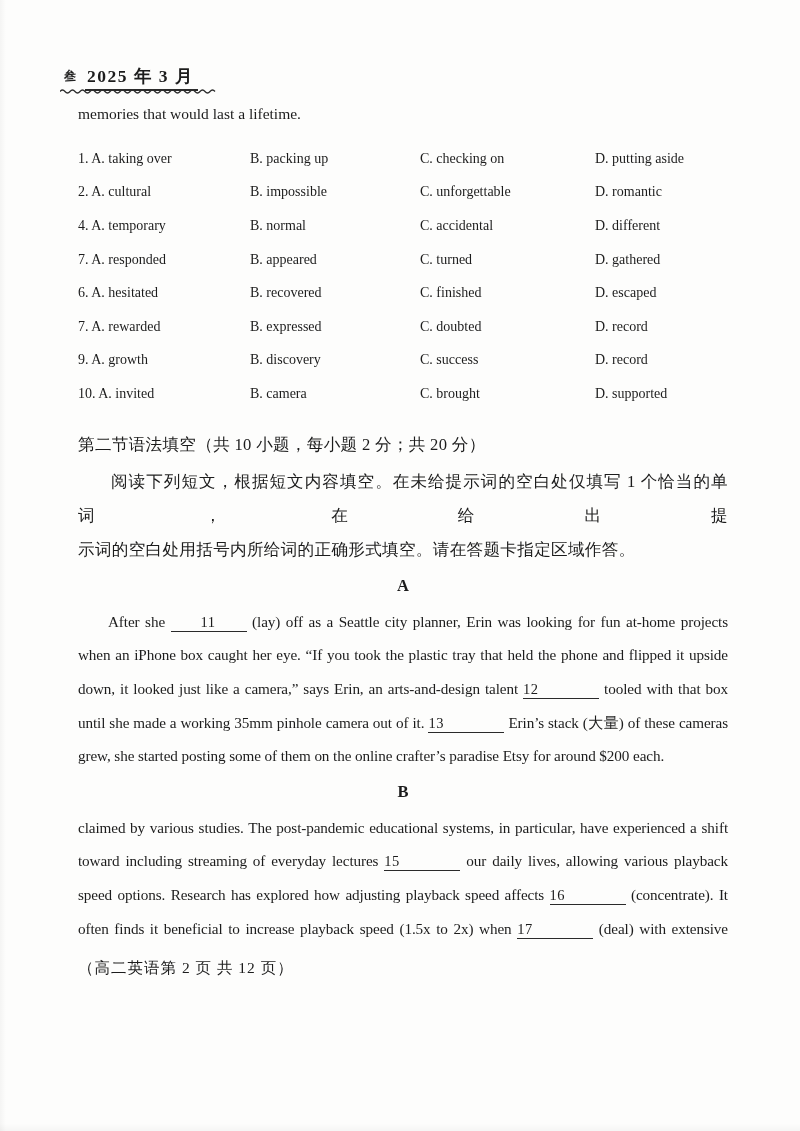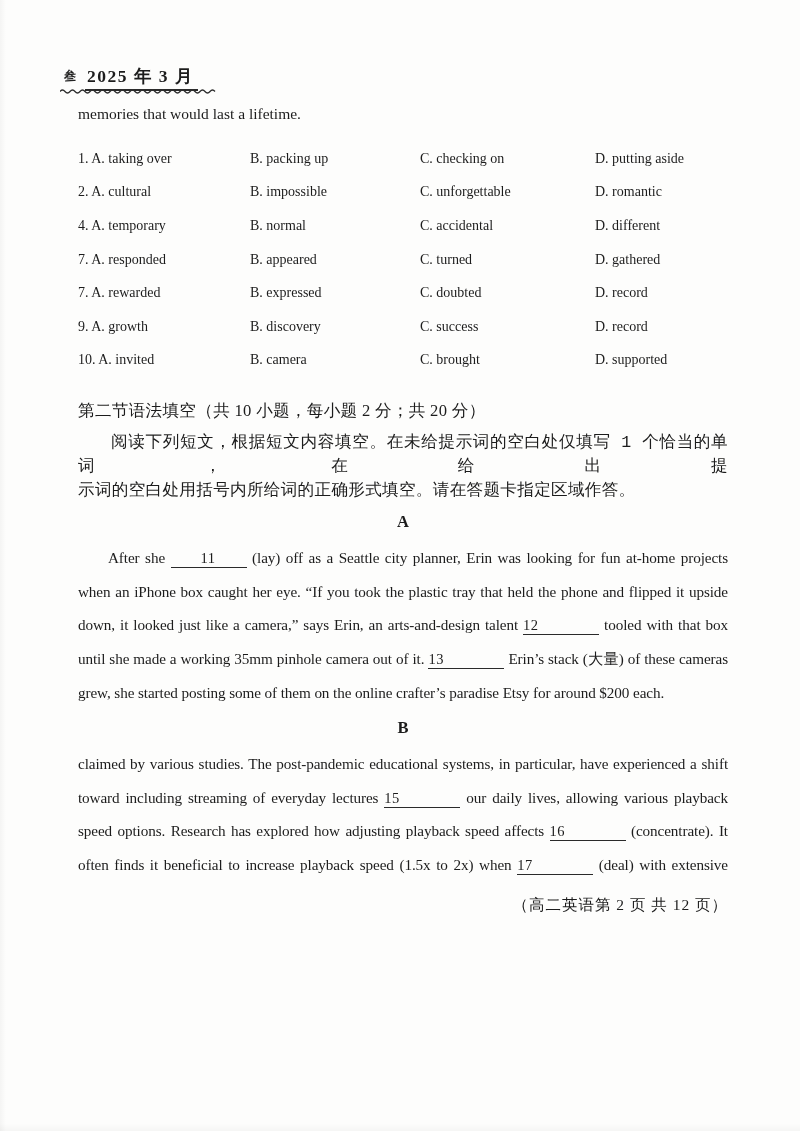--- a/index.html
+++ b/index.html
@@ -39,39 +39,39 @@
   .mc-row {
     display:grid; grid-template-columns:172px 170px 175px 1fr;
     height:33.6px; align-items:center;
     font-size:14px;
   }
   .mc-cell { white-space:nowrap; }
 
   
   .sec-title { margin-top:22px; font-size:16.6px; line-height:24px; letter-spacing:0.3px; }
   .instr { margin-top:8px; font-size:16.6px; }
-  .instr-line { line-height:24px; letter-spacing:0.3px;font-family:Liberation Mono, monospace; }
+  .instr-line { line-height:34px; letter-spacing:0.3px; }
   .indent-cn { text-indent:33px; }
   .just { text-align:justify; text-align-last:justify; }
 
   
   .plabel { margin-top:7px; text-align:center; font-weight:bold; font-size:16.5px; line-height:24px; }
   .plines { margin-top:7px; }
   .pline { line-height:33.6px; font-size:15.2px; letter-spacing:-0.1px; }
   .pline.indent { text-indent:30px; }
   .blank {
     display:inline-block; min-width:76px;
     border-bottom:1.3px solid #2a2a2a;
     text-align:right; line-height:17px;
     font-size:14.5px;
   }
   .mcq-blank-num { letter-spacing:0.5px; }
 
   .footer {
-    margin-top:13px; text-align:right;
+    margin-top:13px; text-align:left;
     font-size:15.5px; letter-spacing:1px;
   }
 </style>
 </head>
 <body>
 
 <div class="scan-edge"></div>
 
 <div class="sheet">
 
@@ -101,20 +101,26 @@
         <span class="mc-cell">4. A. temporary</span>
         <span class="mc-cell">B. normal</span>
         <span class="mc-cell">C. accidental</span>
         <span class="mc-cell">D. different</span>
       </div>
       <div class="mc-row">
         <span class="mc-cell">7. A. responded</span>
         <span class="mc-cell">B. appeared</span>
         <span class="mc-cell">C. turned</span>
         <span class="mc-cell">D. gathered</span>
+      </div>
+      <div class="mc-row">
+        <span class="mc-cell">6. A. hesitated</span>
+        <span class="mc-cell">B. recovered</span>
+        <span class="mc-cell">C. finished</span>
+        <span class="mc-cell">D. escaped</span>
       </div>
       <div class="mc-row">
         <span class="mc-cell">7. A. rewarded</span>
         <span class="mc-cell">B. expressed</span>
         <span class="mc-cell">C. doubted</span>
         <span class="mc-cell">D. record</span>
       </div>
       <div class="mc-row">
         <span class="mc-cell">9. A. growth</span>
         <span class="mc-cell">B. discovery</span>

